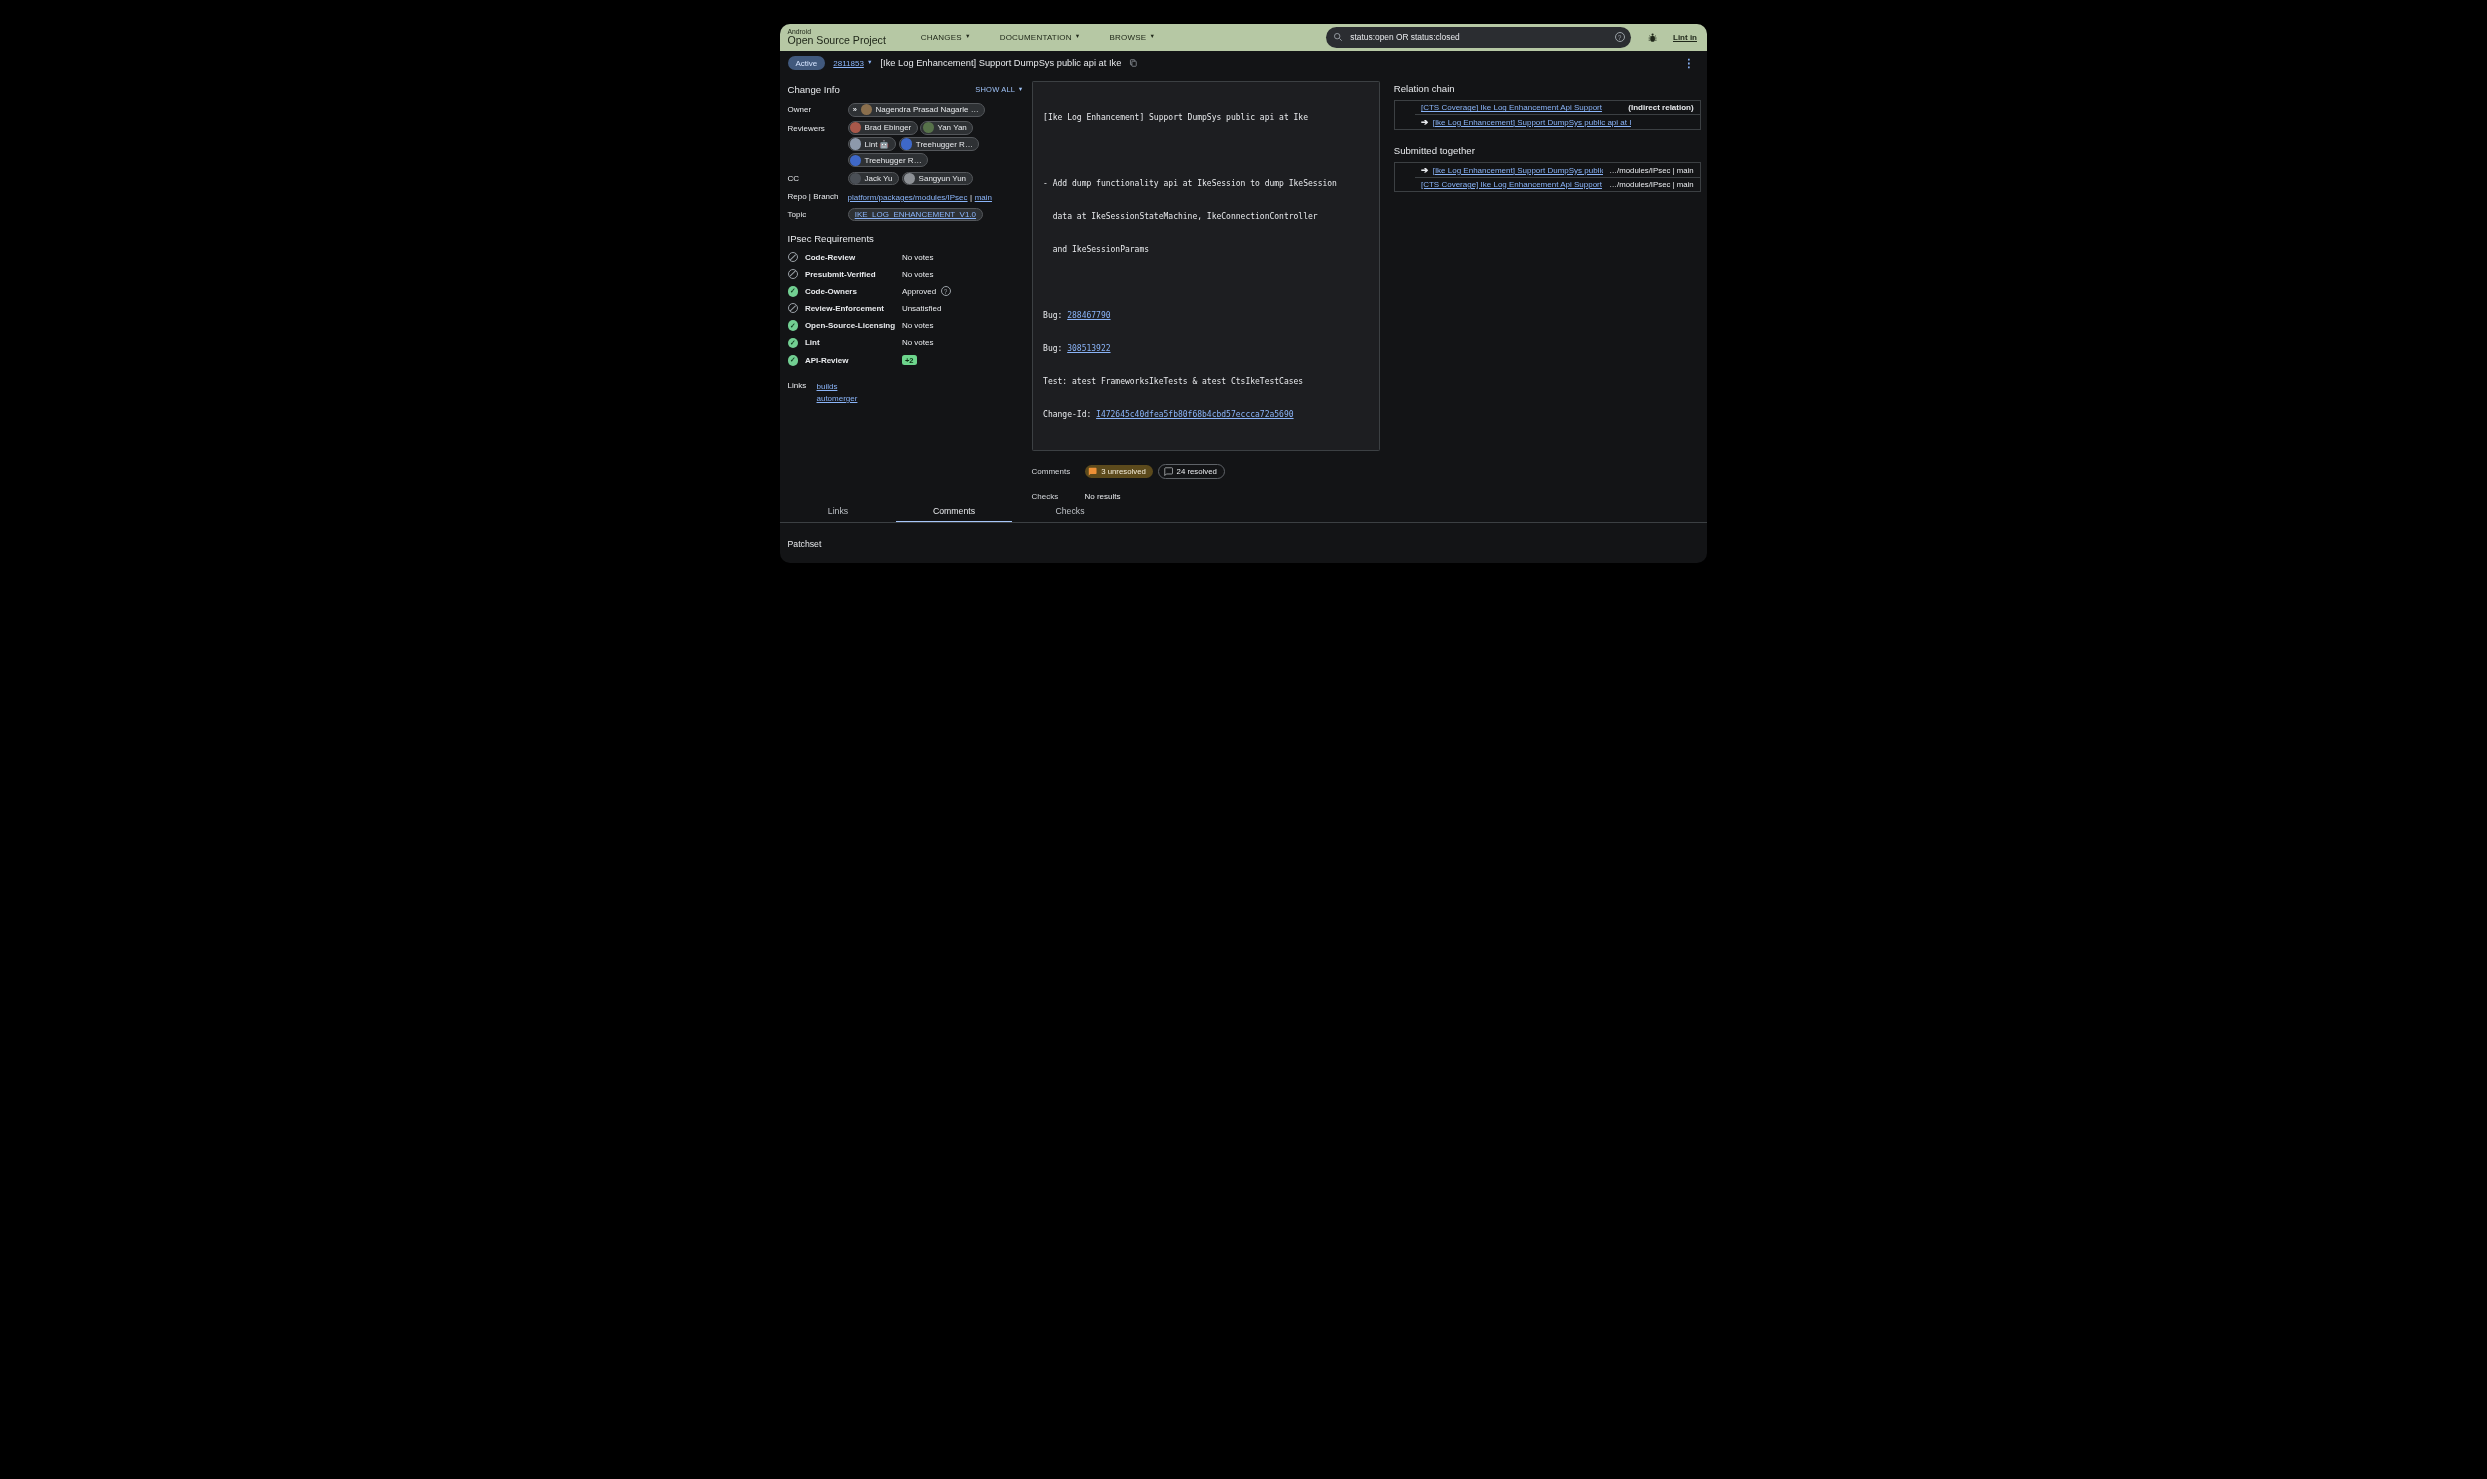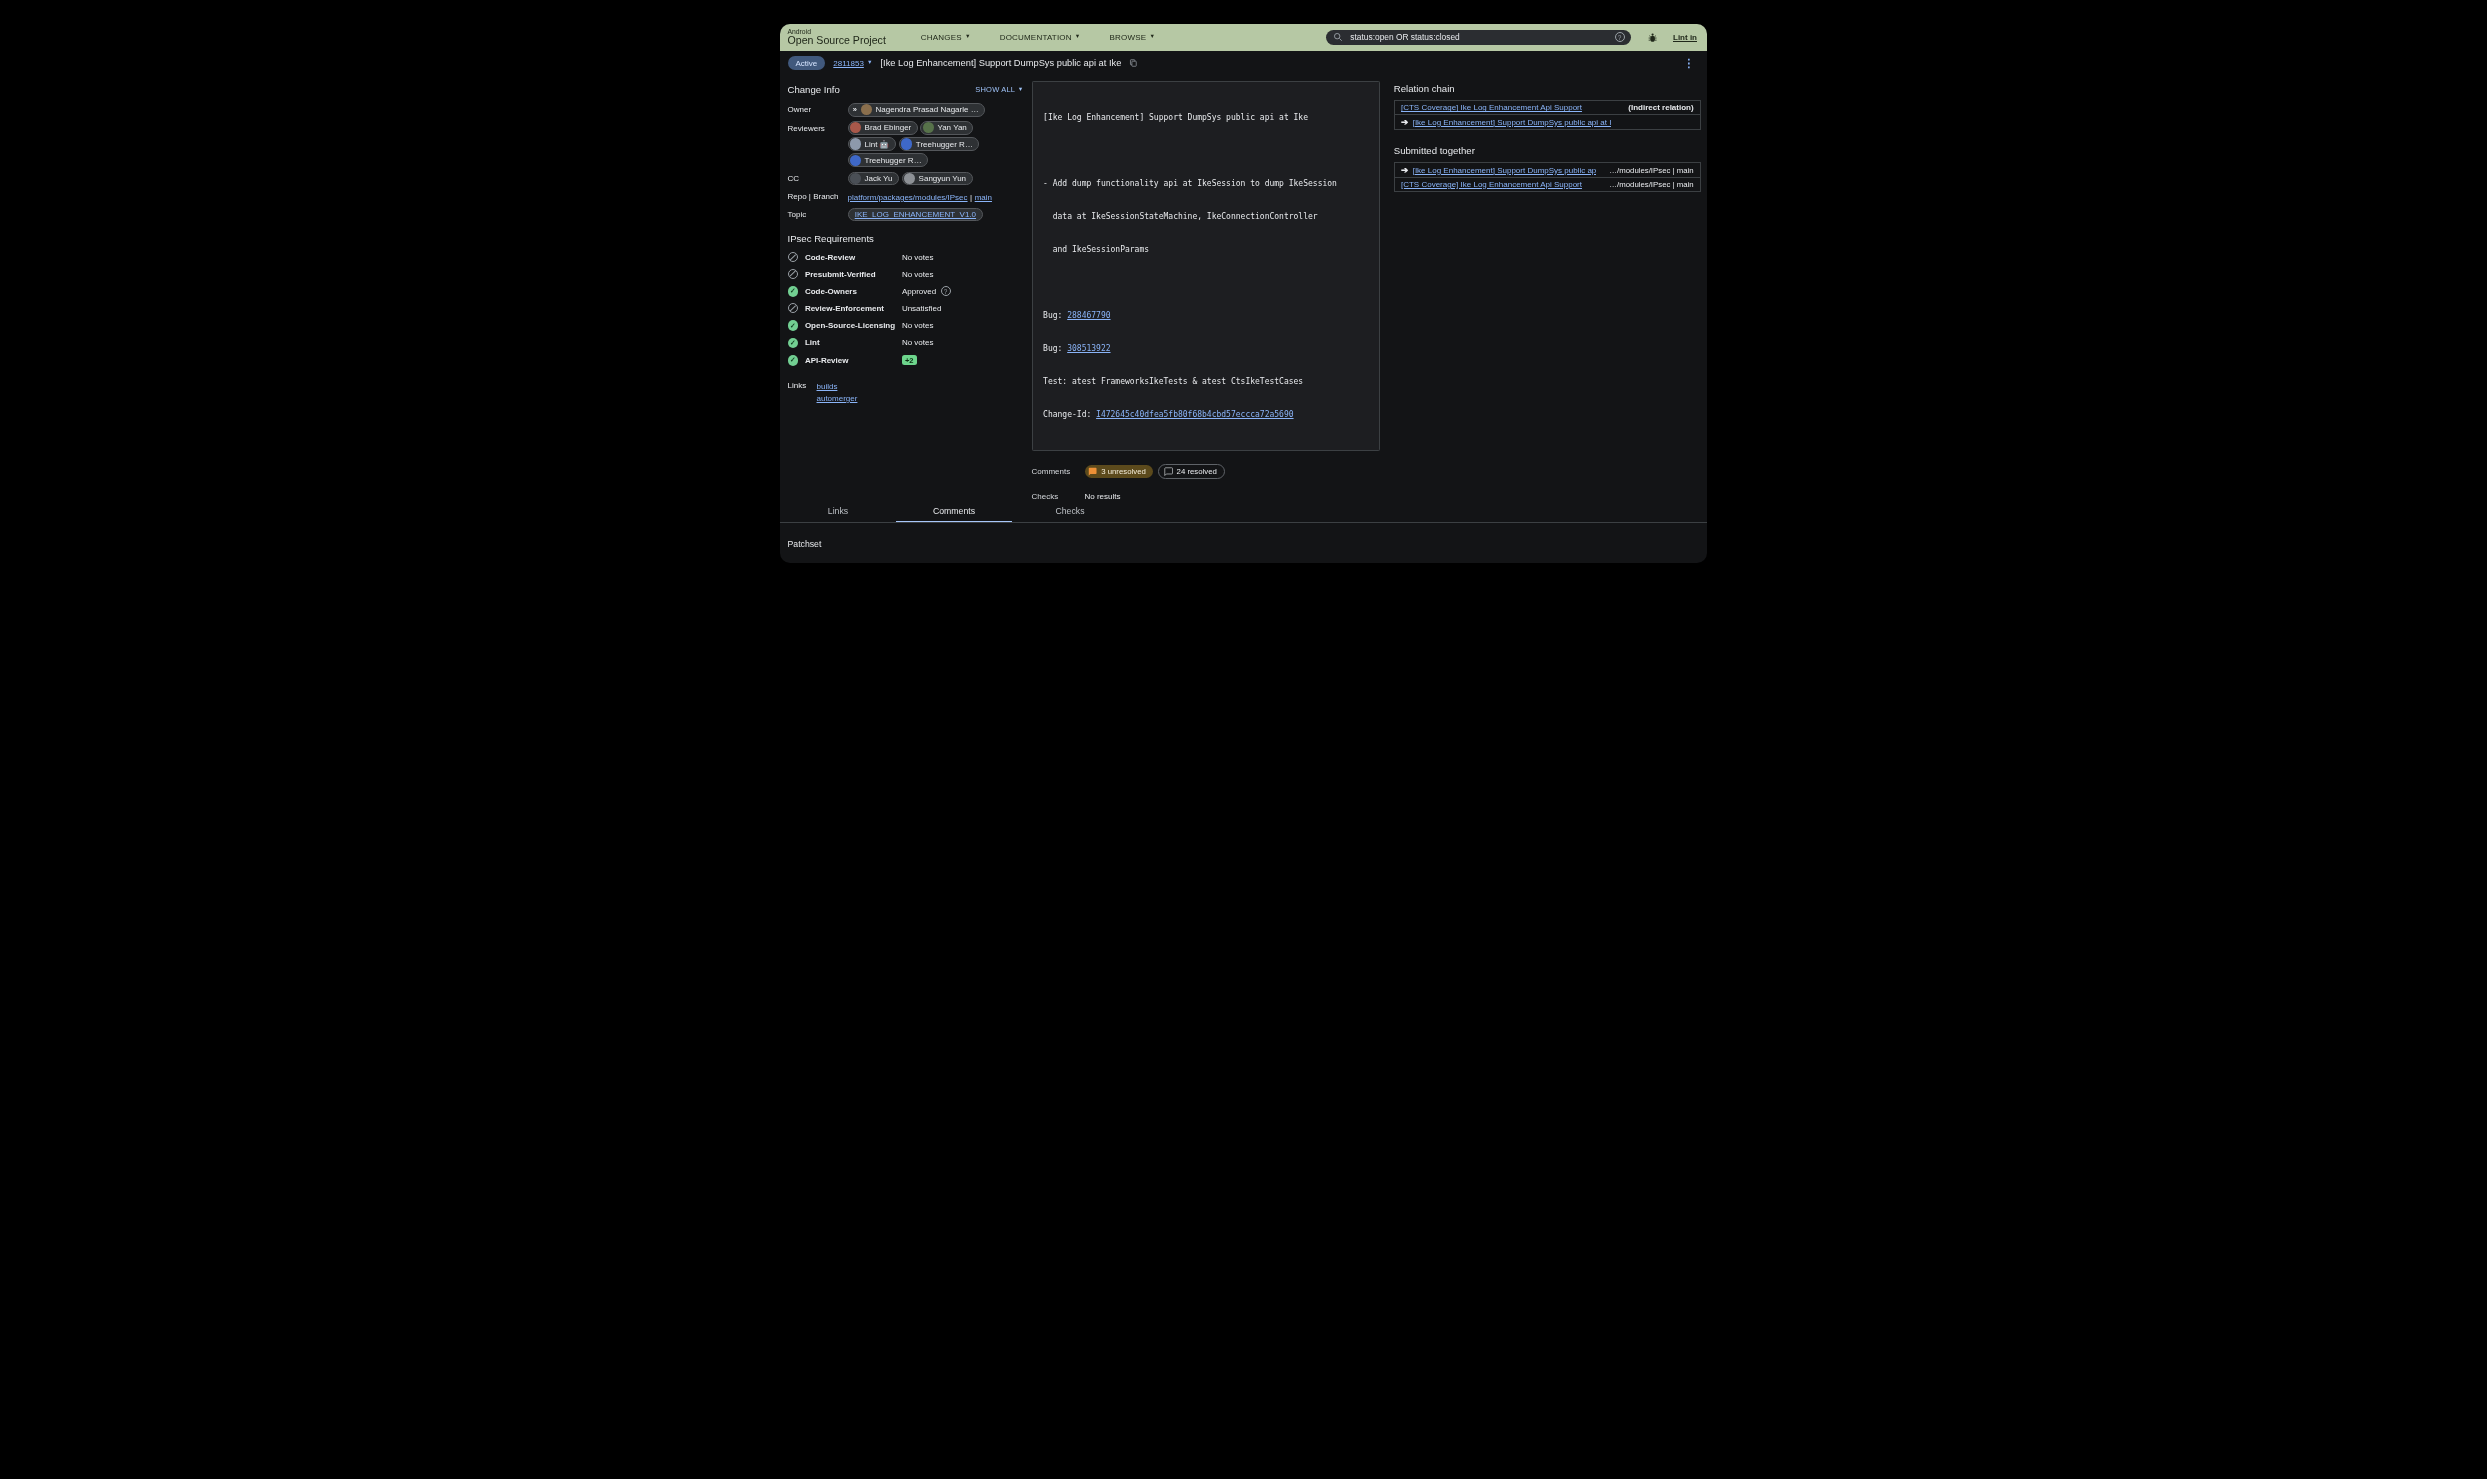--- a/index.html
+++ b/index.html
@@ -11,21 +11,21 @@
   a { color:#8ab4f8; text-decoration:underline; cursor:pointer; }
 
   
   .header { height:27px; background:#b6c8a4; display:flex; align-items:center; padding:0 10px 0 7.5px; color:#20281a; }
   .brand { line-height:1.05; margin-right:35px; cursor:pointer; }
   .brand .b1 { font-size:6.8px; }
   .brand .b2 { font-size:10.6px; }
   .nav { display:flex; gap:29px; font-size:8px; font-weight:400; letter-spacing:0.2px; }
   .nav-item { display:flex; align-items:center; gap:3.1px; cursor:pointer; }
   .caret { font-size:5.6px; line-height:1; }
-  .search { margin-left:auto; width:305px; height:15px; background:#2b2d31; border-radius:10.6px; display:flex; align-items:center; padding:0 6.2px 0 7.5px; }
+  .search { margin-left:auto; width:305px; height:21px; background:#2b2d31; border-radius:10.6px; display:flex; align-items:center; padding:0 6.2px 0 7.5px; }
   .search input { flex:1; background:transparent; border:none; outline:none; color:#e8eaed; font-size:8.4px; font-family:"Liberation Sans", sans-serif; margin-left:5px; }
   .icon-help { width:10px; height:10px; min-width:10px; border-radius:50%; border:0.9px solid #9aa0a6; color:#9aa0a6; font-size:6.5px; display:inline-flex; align-items:center; justify-content:center; cursor:pointer; }
   .hdr-right { display:flex; align-items:center; gap:15px; margin-left:16px; }
   .signin { font-weight:600; text-decoration:underline; color:#20281a; cursor:pointer; }
 
   
   .change-header { display:flex; align-items:center; gap:8px; padding:5.6px 10px 5.6px 7.5px; }
   .status-chip { background:#41597d; color:#d6e4ff; border-radius:8.7px; padding:2.5px 8px; font-size:8px; }
   .chg-num { display:flex; align-items:center; gap:3.1px; color:#8ab4f8; }
   .chg-num .caret { color:#8ab4f8; }
@@ -75,21 +75,21 @@
   .cm-blank { height:11px; }
 
   .meta-row { display:flex; align-items:center; margin-top:13px; }
   .meta-label { width:53px; min-width:53px; color:#d5d8dc; }
   .unres-chip { display:inline-flex; align-items:center; gap:3.7px; background:#5c4a1c; border-radius:8px; padding:1.9px 6.8px 1.9px 3.7px; color:#f5eedb; font-weight:500; font-size:7.8px; cursor:pointer; }
   .res-chip { display:inline-flex; align-items:center; gap:3.7px; border:0.6px solid #5f6368; border-radius:8px; padding:1.9px 6.8px 1.9px 4.4px; color:#e8eaed; font-size:7.8px; margin-left:5.6px; cursor:pointer; }
   .checks-val { color:#e8eaed; }
 
   
   .rc-heading { margin:2.5px 0 6.2px; }
-  .rel-box { border:0.6px solid #3c4043; }
+  .rel-box { border:0.6px solid #3c4043;padding-left:20px; }
   .rel-row { display:flex; align-items:center; padding:1.9px 6.2px; min-height:12.4px; font-size:8px; }
   .rel-row + .rel-row { border-top:0.6px solid #3c4043; }
   .rel-note { margin-left:auto; font-weight:bold; color:#e8eaed; white-space:nowrap; padding-left:6.2px; }
   .arrow { font-weight:bold; color:#e8eaed; margin-right:4.4px; font-size:8.7px; }
   .trunc { overflow:hidden; white-space:nowrap; max-width:198px; }
   .repo-txt { margin-left:auto; white-space:nowrap; padding-left:6.2px; font-size:7.8px; color:#e8eaed; }
   .st-heading { margin:15px 0 6.2px; }
 
   
   .tabs { display:flex; border-bottom:0.6px solid #3c4043; }

